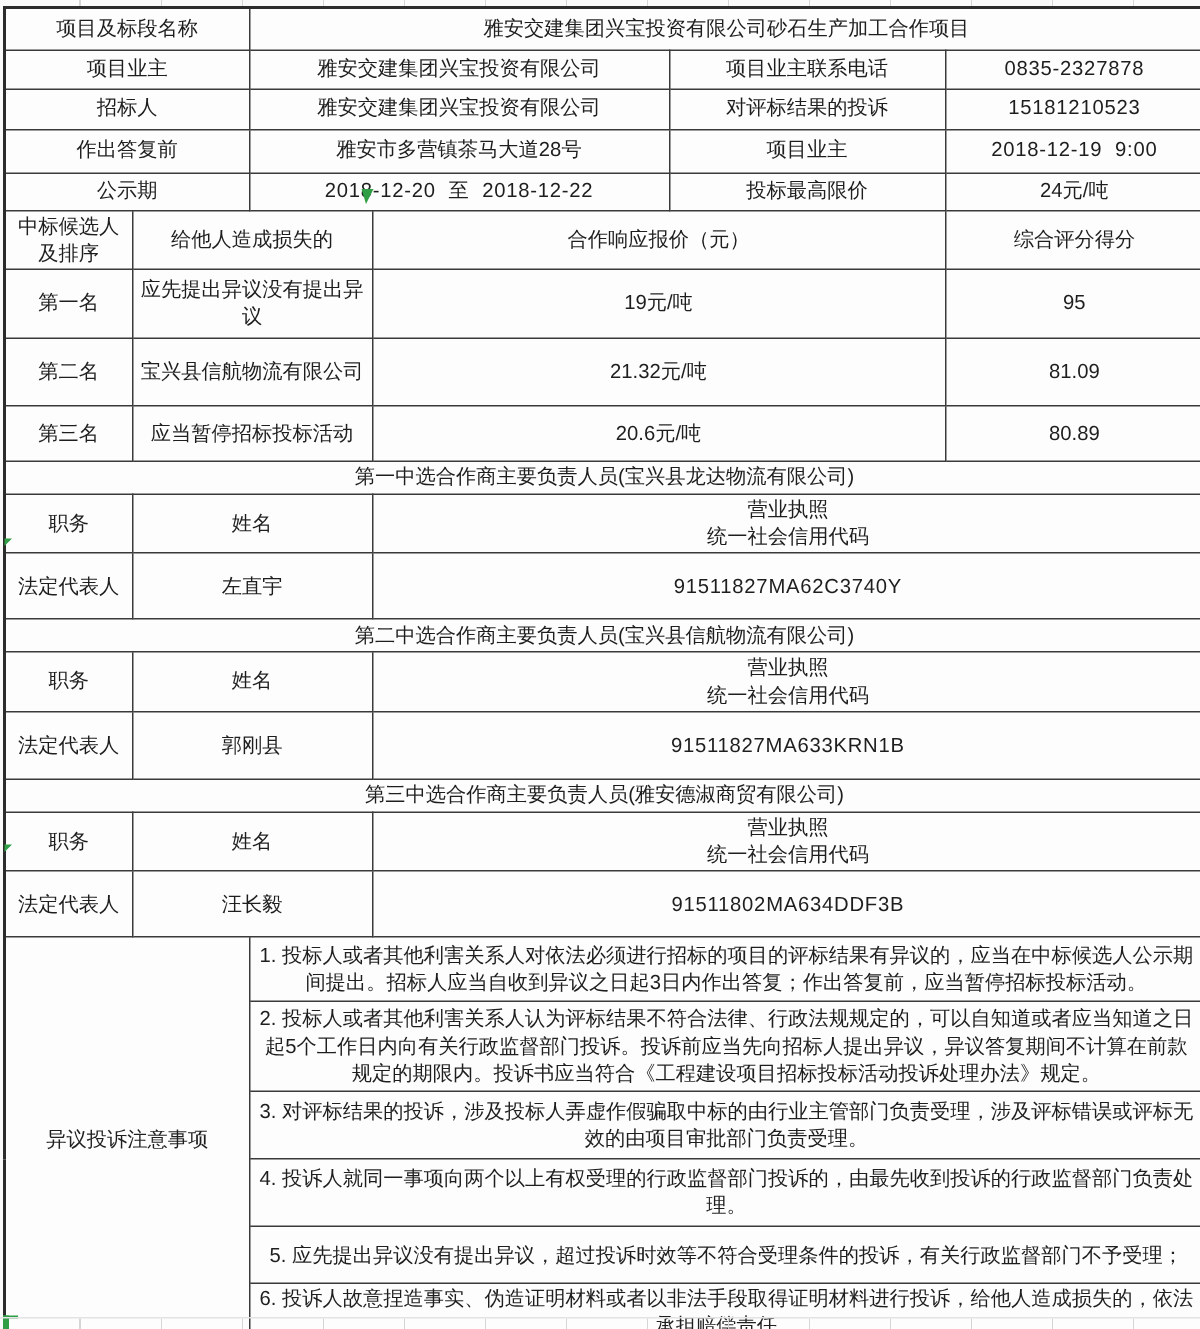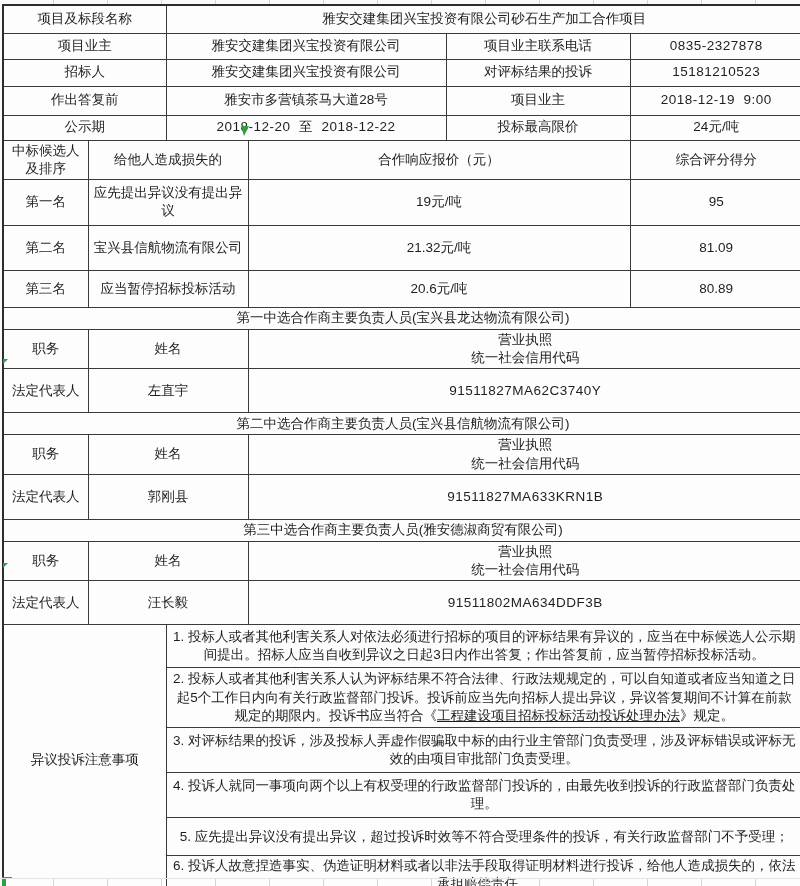--- a/index.html
+++ b/index.html
@@ -30,21 +30,21 @@
     line-height:1.35;
     vertical-align:middle;
     overflow:hidden;
     white-space:pre-wrap;
     word-break:break-all;
   }
   .lft{text-align:center;}
   .ctr{text-align:center;}
   .sec-title{text-align:center;font-size:13.5px;}
   .note{font-size:13px;text-align:center;padding:2px 6px;line-height:1.5;}
-  .u{text-decoration:underline;}
+  .u{}
   .num{letter-spacing:0.5px;}
 
   
   .flag{
     position:absolute;left:241px;top:126px;width:0;height:0;
     border-top:10px solid #2f9e44;
     border-left:3px solid transparent;
     border-right:5px solid transparent;
   }
   .corner-mark{

